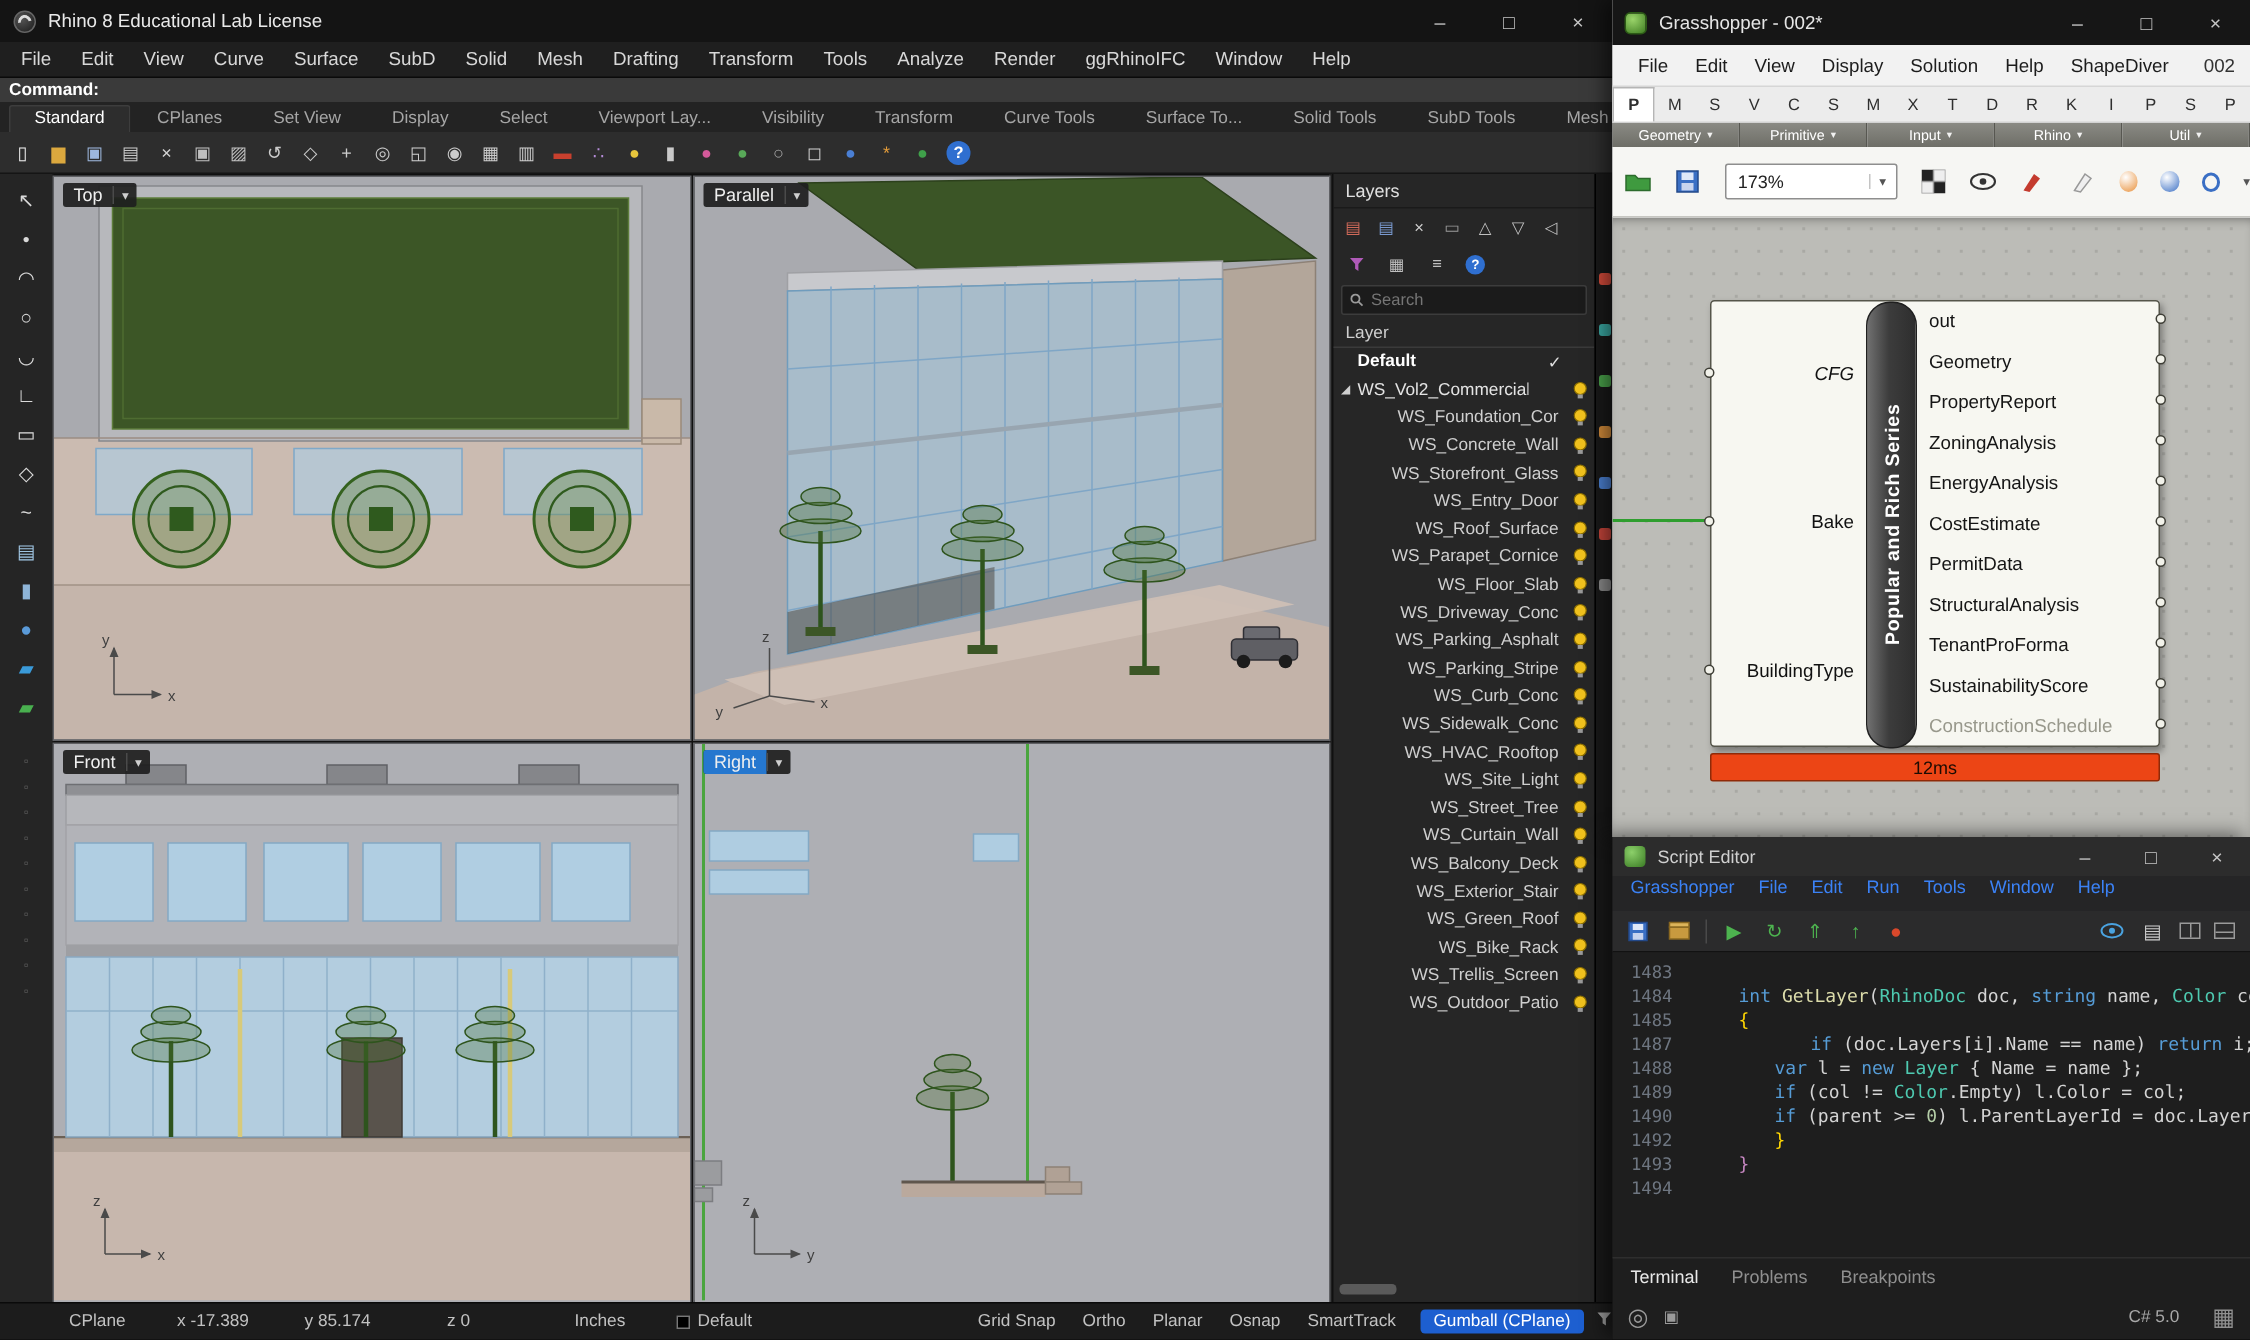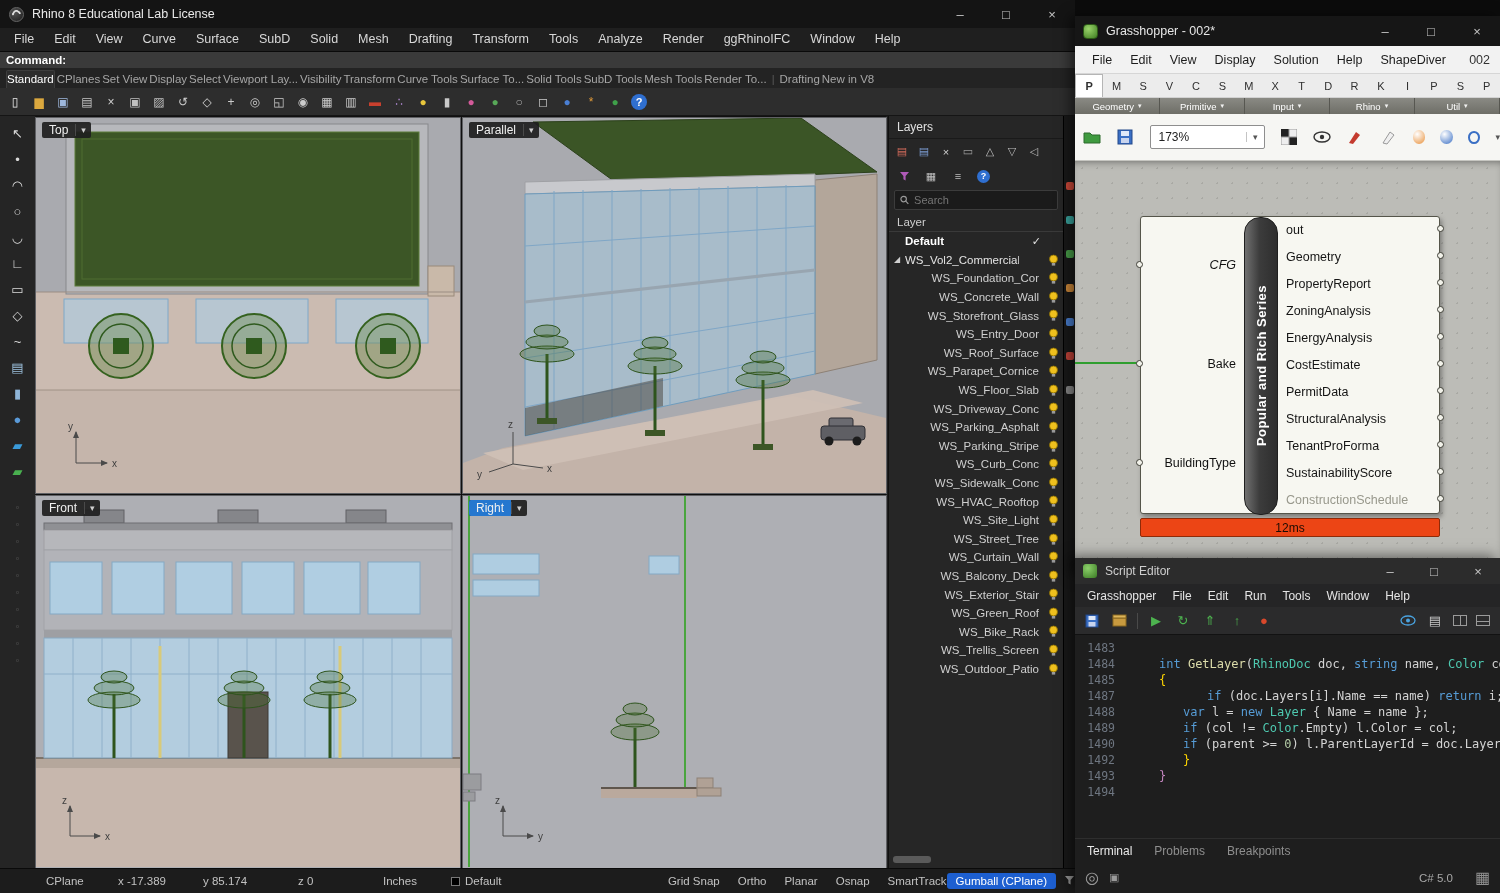--- a/index.html
+++ b/index.html
@@ -10,21 +10,21 @@
   .rhino{position:absolute;left:0;top:0;width:1075px;height:893px;background:#1e1e1e}
   .r-titlebar{position:absolute;left:0;top:0;width:1075px;height:28px;background:#141414;display:flex;align-items:center;color:#e9e9e9;font-size:12.5px}
   .r-logo{width:15px;height:15px;margin:0 8px 0 9px;border-radius:50%;background:radial-gradient(circle at 35% 35%,#555,#1b1b1b);border:1px solid #666;position:relative}
   .r-logo::after{content:"";position:absolute;inset:2px;border:2px solid #ddd;border-radius:50%;border-bottom-color:transparent;border-right-color:transparent;transform:rotate(35deg)}
   .winbtns{margin-left:auto;display:flex;height:100%}
   .winbtns>span{width:46px;display:grid;place-items:center;color:#c6c6c6;font-size:13px}
   .r-menubar{position:absolute;left:0;top:28px;width:1075px;height:24px;background:#1f1f1f;display:flex;align-items:center;padding-left:4px;border-bottom:1px solid #0a0a0a}
   .rmenu{padding:0 10px;color:#d8d8d8;font-size:12.5px;line-height:23px}
   .r-cmd{position:absolute;left:0;top:52px;width:1075px;height:16px;background:#3a3a3a;color:#fff;font-size:11.5px;font-weight:bold;line-height:16px;padding-left:6px}
   .r-tabbar{position:absolute;left:0;top:68px;width:1075px;height:20px;background:#232323;display:flex;align-items:flex-end;padding-left:6px;gap:2px}
-  .rtab{padding:2px 0 3px;font-size:11.5px;color:#a6a6a6;white-space:nowrap}
+  .rtab{padding:2px 16px 3px;font-size:11.5px;color:#a6a6a6;white-space:nowrap}
   .rtab.active{color:#fff;background:#2d2d2d;border:1px solid #3d3d3d;border-bottom:none;border-radius:2px 2px 0 0}
   .tab-sep{color:#5a5a5a;font-size:11px;padding:0 3px 3px}
   .r-iconbar{position:absolute;left:0;top:88px;width:1075px;height:28px;background:#2d2d2d;display:flex;align-items:center;padding-left:4px;gap:2px;border-bottom:1px solid #151515}
   .ticon{width:22px;height:22px;display:grid;place-items:center;font-size:12px;border-radius:3px}
   .r-left{position:absolute;left:0;top:116px;width:36px;height:752px;background:#252525;border-right:1px solid #151515;display:flex;flex-direction:column;align-items:center;padding-top:8px;gap:7px}
   .picon{width:24px;height:19px;display:grid;place-items:center;font-size:13px}
   .mini{width:12px;height:10px;display:grid;place-items:center;color:#6a6a6a;font-size:8px}
 
   .r-view{position:absolute;left:36px;top:116px;width:850px;height:752px;background:#101010}
   .vp{position:absolute;outline:1px solid #5f6064;overflow:hidden;background:#aeafb4}
@@ -55,25 +55,25 @@
   .lp-scroll{position:absolute;left:4px;bottom:5px;width:38px;height:7px;border-radius:3px;background:#5a5a5a}
 
   .r-edge{position:absolute;left:1063px;top:116px;width:12px;height:752px;background:#191919;border-left:1px solid #000;display:flex;flex-direction:column;align-items:center;padding-top:66px;gap:26px}
   .edge-ic{width:8px;height:8px;border-radius:2px}
 
   .r-status{position:absolute;left:0;top:868px;width:1075px;height:25px;background:#1c1c1c;border-top:1px solid #0a0a0a;display:flex;align-items:center;font-size:11.5px;color:#c2c2c2;padding-left:46px}
   .sb-cplane{width:72px}.sb-x{width:85px}.sb-y{width:95px}.sb-z{width:85px}.sb-units{width:68px}
   .sb-layer{display:flex;align-items:center;gap:5px;width:100px}
   .sb-sw{width:9px;height:9px;background:#000;border:1px solid #777}
   .sb-sp{flex:1}
-  #sb-toggles{display:flex;gap:18px;}
+  #sb-toggles{display:flex;gap:18px;margin-right:16px}
   .sb-gum{background:#1d5fd0;color:#fff;border-radius:3px;padding:2px 9px;margin-right:8px;white-space:nowrap}
 
   
-  .gh{position:absolute;left:1075px;top:16px;width:425px;height:558px;background:#f2f2f2;box-shadow:-5px 0 12px rgba(0,0,0,.5)}
+  .gh{position:absolute;left:1075px;top:0;width:425px;height:558px;background:#f2f2f2;box-shadow:-5px 0 12px rgba(0,0,0,.5)}
   .gh-titlebar{height:30px;background:#161616;display:flex;align-items:center;color:#e6e6e6;font-size:12.5px}
   .gh-logo{width:15px;height:15px;margin:0 8px;border-radius:4px;background:radial-gradient(circle at 35% 30%,#9ad46a,#3f7d22);border:1px solid #2c5a16}
   .gh-menubar{height:28px;background:#f2f2f2;border-bottom:1px solid #d6d6d6;display:flex;align-items:center;padding-left:8px;color:#1c1c1c;font-size:12.5px}
   .ghm{padding:0 9px}
   .gh-badge{margin-left:auto;margin-right:10px;color:#333}
   .gh-letters{height:24px;background:#ececec;border-bottom:1px solid #d2d2d2;display:flex}
   .ghtab{flex:1;display:grid;place-items:center;font-size:11px;color:#2f2f2f}
   .ghtab.active{background:#fff;border:1px solid #b5b5b5;border-bottom:none;font-weight:bold}
   .gh-chips{height:16px;display:flex}
   .chip{flex:1;background:linear-gradient(#8a8a84,#6e6e67);color:#fff;font-size:9.5px;display:flex;align-items:center;justify-content:center;gap:4px;border-right:1px solid #575751}
@@ -97,21 +97,21 @@
   .gh-out{flex:1;position:relative;display:flex;align-items:center;padding-left:8px;font-size:12.5px;color:#151515}
   .gh-out.dim{color:#98988c}
   .gh-out .gh-socket{right:-5px;left:auto;top:50%;margin-top:-5px}
   .gh-runtime{position:absolute;left:65px;top:357px;width:300px;height:19px;background:#ec4515;border:1px solid #8f2a08;border-radius:2px;display:grid;place-items:center;font-size:12px;color:#1c0c03}
 
   
   .se{position:absolute;left:1075px;top:558px;width:425px;height:335px;background:#1e1e1e;box-shadow:-5px -2px 12px rgba(0,0,0,.5)}
   .se-titlebar{height:26px;background:#2c2c2c;display:flex;align-items:center;color:#cfcfcf;font-size:12px}
   .se-titlebar .winbtns>span{width:44px}
   .se-logo{width:14px;height:14px;margin:0 8px;border-radius:3px;background:radial-gradient(circle at 35% 30%,#8cd06a,#3a7a24)}
-  .se-menubar{height:23px;background:#252526;display:flex;align-items:center;padding-left:4px;color:#e5e5e5}
+  .se-menubar{height:23px;background:#252526;display:flex;align-items:flex-start;padding-left:4px;color:#3b82f6}
   .sem{padding:0 8px;font-size:12px}
   .se-toolbar{height:28px;background:#2b2b2c;border-bottom:1px solid #121212;display:flex;align-items:center;padding-left:8px;gap:9px}
   .seic{width:18px;height:18px;display:grid;place-items:center;font-size:13px;line-height:0}
   .se-sep{width:1px;height:16px;background:#4a4a4a}
   .se-right{margin-left:auto;display:flex;gap:9px;align-items:center;padding-right:10px}
   .split{width:14px;height:11px;border:1px solid #9a9a9a;position:relative}
   .split.v::after{content:"";position:absolute;left:50%;top:0;bottom:0;width:1px;background:#9a9a9a}
   .split.h::after{content:"";position:absolute;top:55%;left:0;right:0;height:1px;background:#9a9a9a}
   .se-code{position:absolute;left:0;top:77px;width:425px;height:203px;font-family:"DejaVu Sans Mono","Liberation Mono",monospace;font-size:12px;padding-top:5px;overflow:hidden;background:#1e1e1e}
   .cl{display:flex;height:16px;line-height:16px;white-space:pre}

